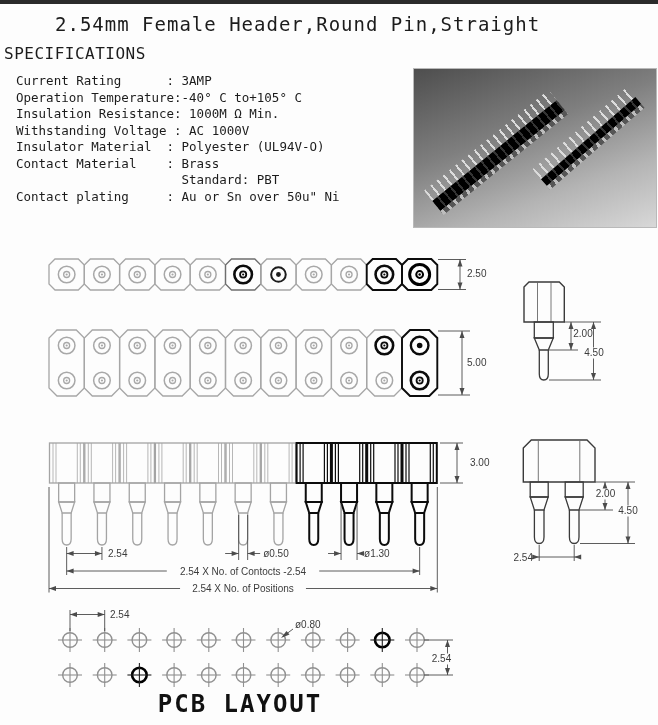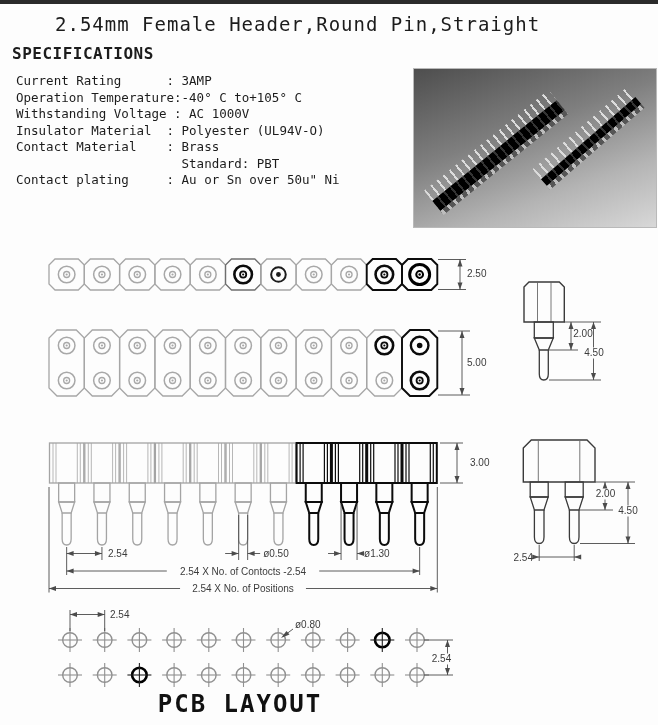--- a/index.html
+++ b/index.html
@@ -1,21 +1,21 @@
 <!DOCTYPE html>
 <html><head>
 <meta charset="utf-8">
 <style>
   html,body{margin:0;padding:0;background:#e9e9e9;}
   .page{position:relative;width:658px;height:725px;background:#fdfdfd;overflow:hidden;
         font-family:"DejaVu Sans Mono","Liberation Mono",monospace;color:#1c1c1c;}
   .top-rule{position:absolute;left:0;top:0;width:658px;height:4px;background:#2b2b2b;}
   .title{position:absolute;left:55px;top:13px;width:430px;text-align:center;
          font-size:19px;letter-spacing:1px;white-space:nowrap;}
-  .specs-heading{position:absolute;left:12px;top:44px;font-size:16px;letter-spacing:.5px;font-weight:bold;}
+  .specs-heading{position:absolute;left:4px;top:44px;font-size:16px;letter-spacing:.5px;}
   .spec-lines{position:absolute;left:16px;top:73px;font-size:12.5px;line-height:16.5px;}
   .spec-line{white-space:pre;}
   .photo{position:absolute;left:413px;top:68px;width:242px;height:158px;border:1px solid #b9b9b9;
          background:linear-gradient(160deg,#4e4e4e 0%,#7f7f7f 40%,#b4b4b4 72%,#d8d8d8 100%);overflow:hidden;}
   .strip{position:absolute;}
   .strip .pins{height:13px;background:repeating-linear-gradient(90deg,#dcdcdc 0 2px,rgba(0,0,0,0) 2px 8px);}
   .strip .body{height:9px;background:repeating-linear-gradient(90deg,#000 0 6px,#333 6px 8px);}
   .strip .base{height:5px;background:repeating-linear-gradient(90deg,#bdbdbd 0 3px,#565656 3px 8px);}
   .strip1{left:2px;top:68px;width:160px;transform:rotate(-39deg);}
   .strip1 .body{height:13px;}
@@ -27,20 +27,21 @@
 </head>
 <body>
 
 <div class="page">
   <div class="top-rule"></div>
   <div class="title">2.54mm Female Header,Round Pin,Straight</div>
   <div class="specs-heading">SPECIFICATIONS</div>
   <div class="spec-lines" id="specLines">
       <div class="spec-line">Current Rating      : 3AMP</div>
       <div class="spec-line">Operation Temperature:-40° C to+105° C</div>
+      <div class="spec-line">Insulation Resistance: 1000M Ω Min.</div>
       <div class="spec-line">Withstanding Voltage : AC 1000V</div>
       <div class="spec-line">Insulator Material  : Polyester (UL94V-O)</div>
       <div class="spec-line">Contact Material    : Brass</div>
       <div class="spec-line">                      Standard: PBT</div>
       <div class="spec-line">Contact plating     : Au or Sn over 50u" Ni</div>
     </div>
 
   <div class="photo">
     <div class="strip strip1">
       <div class="pins"></div>

